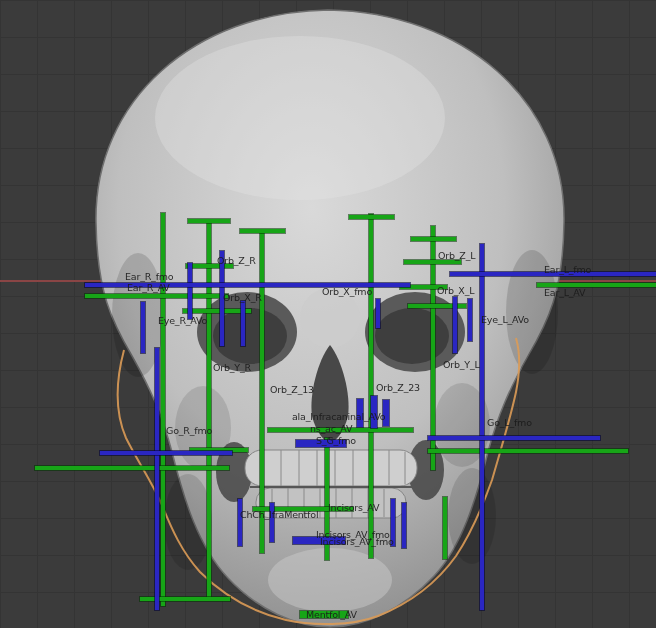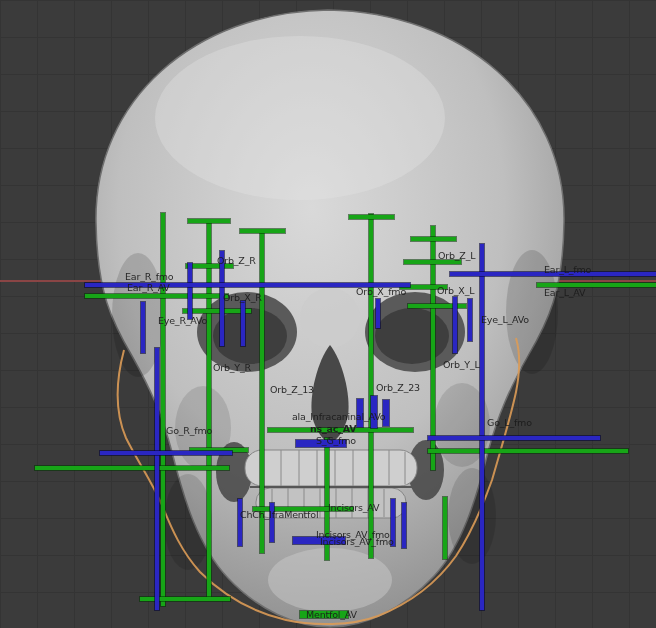--- a/index.html
+++ b/index.html
@@ -134,35 +134,35 @@
       <div class="mline blue" style="left: 100px; top: 451px; width: 132px; height: 4px;"></div>
       <div class="mline blue" style="left: 428px; top: 436px; width: 172px; height: 4px;"></div>
       <div class="mline blue" style="left: 296px; top: 439.5px; width: 50px; height: 7px;"></div>
       <div class="mline blue" style="left: 293px; top: 536.5px; width: 52px; height: 7px;"></div>
     </div>
   <div id="labels">
       <div class="mlabel" style="left: 125px; top: 272px;">Ear_R_fmo</div>
       <div class="mlabel" style="left: 127px; top: 283px;">Ear_R_AV</div>
       <div class="mlabel" style="left: 217px; top: 256px;">Orb_Z_R</div>
       <div class="mlabel" style="left: 223px; top: 293px;">Orb_X_R</div>
-      <div class="mlabel" style="left: 322px; top: 287px; margin-left: 34px;">Orb_X_fmo</div>
+      <div class="mlabel" style="left: 322px; top: 287px;">Orb_X_fmo</div>
       <div class="mlabel" style="left: 158px; top: 316px;">Eye_R_AVo</div>
       <div class="mlabel" style="left: 213px; top: 363px;">Orb_Y_R</div>
       <div class="mlabel" style="left: 270px; top: 385px;">Orb_Z_13</div>
       <div class="mlabel" style="left: 376px; top: 383px;">Orb_Z_23</div>
       <div class="mlabel" style="left: 438px; top: 251px;">Orb_Z_L</div>
       <div class="mlabel" style="left: 437px; top: 286px;">Orb_X_L</div>
       <div class="mlabel" style="left: 481px; top: 315px;">Eye_L_AVo</div>
       <div class="mlabel" style="left: 443px; top: 360px;">Orb_Y_L</div>
       <div class="mlabel" style="left: 544px; top: 265px;">Ear_L_fmo</div>
       <div class="mlabel" style="left: 544px; top: 288px;">Ear_L_AV</div>
       <div class="mlabel" style="left: 166px; top: 426px;">Go_R_fmo</div>
       <div class="mlabel" style="left: 487px; top: 418px;">Go_L_fmo</div>
       <div class="mlabel" style="left: 256px; top: 412px; margin-left: 36px;">ala_Infracaninal_AVo</div>
-      <div class="mlabel" style="left: 310px; top: 424px; font-weight: bold;">ns_ac_AV</div>
+      <div class="mlabel" style="left: 310px; top: 424px;">ns_ac_AV</div>
       <div class="mlabel" style="left: 316px; top: 436px;">S_G_fmo</div>
       <div class="mlabel" style="left: 240px; top: 502px; margin-top: 8px;">ChCh_IfraMentfol</div>
       <div class="mlabel" style="left: 328px; top: 503px;">Incisors_AV</div>
       <div class="mlabel" style="left: 316px; top: 530px;">Incisors_AV_fmo</div>
       <div class="mlabel" style="left: 320px; top: 537px;">Incisors_AV_fmo</div>
       <div class="mlabel" style="left: 306px; top: 610px;">Mentfol_AV</div>
     </div>
 </div>
 
 </body></html>

